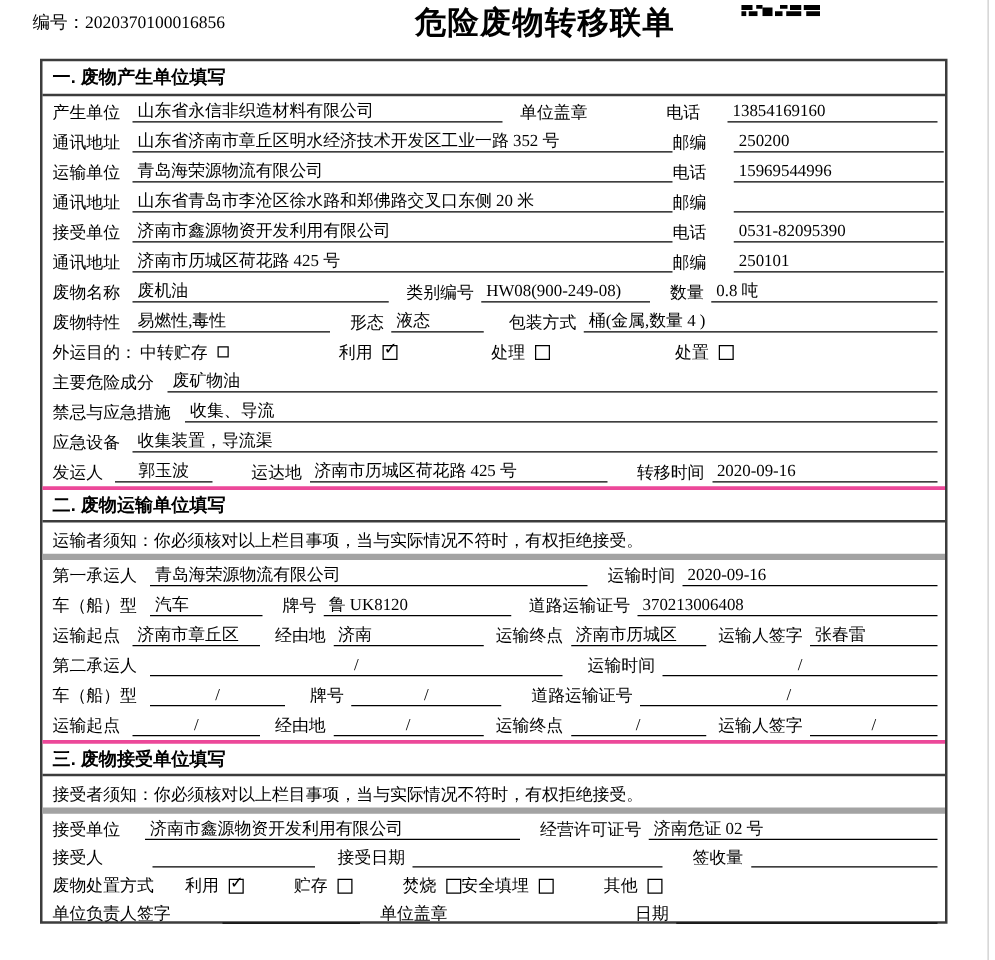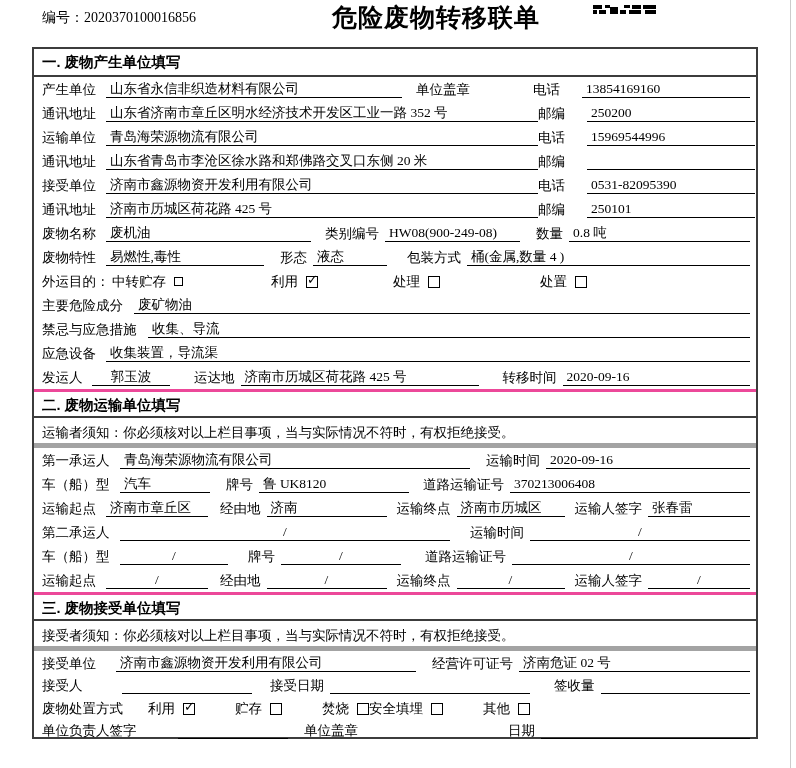--- a/index.html
+++ b/index.html
@@ -2,21 +2,21 @@
 <html><head>
 <meta charset="utf-8">
 <style>
   * { margin:0; padding:0; box-sizing:border-box; }
   html,body { background:#fff; }
   .page {
     position:relative; width:796px; height:768px; background:#ffffff;
     font-family:"Liberation Serif","DejaVu Serif",serif; color:#000;
     overflow:hidden;
   }
-  .doc-no { position:absolute; left:42px; top:9px; font-size:14px; white-space:nowrap; }
+  .doc-no { position:absolute; left:26px; top:9px; font-size:14px; white-space:nowrap; }
   .doc-title {
     position:absolute; left:332px; top:1px; font-size:25px; font-weight:bold;
     font-family:"Liberation Sans","DejaVu Sans",sans-serif; letter-spacing:1px; white-space:nowrap;
   }
   .qr { position:absolute; left:593px; top:0; }
   .page-edge { position:absolute; left:790px; top:0; width:1px; height:768px; background:#cccccc; }
 
   .sheet {
     position:absolute; left:32px; top:47px; width:726px; height:692px;
     border:2px solid #3c3c3c;
@@ -201,21 +201,21 @@
     </div>
 
     <div class="row">
       <span class="lbl" style="width:58px">应急设备</span>
       <span class="val grow">收集装置，导流渠</span>
     </div>
 
     <div class="row">
       <span class="lbl" style="width:44px">发运人</span>
       <span class="val ctr" style="width:78px">郭玉波</span>
-      <span class="lbl" style="margin-left:24px">运达地</span>
+      <span class="lbl" style="margin-left:31px">运达地</span>
       <span class="val" style="width:238px">济南市历城区荷花路 425 号</span>
       <span class="lbl" style="margin-left:24px">转移时间</span>
       <span class="val grow">2020-09-16</span>
     </div>
 
     <div class="sec-head topline">二. 废物运输单位填写</div>
     <div class="notice">运输者须知：你必须核对以上栏目事项，当与实际情况不符时，有权拒绝接受。</div>
 
     <div class="row">
       <span class="lbl" style="width:72px">第一承运人</span>

